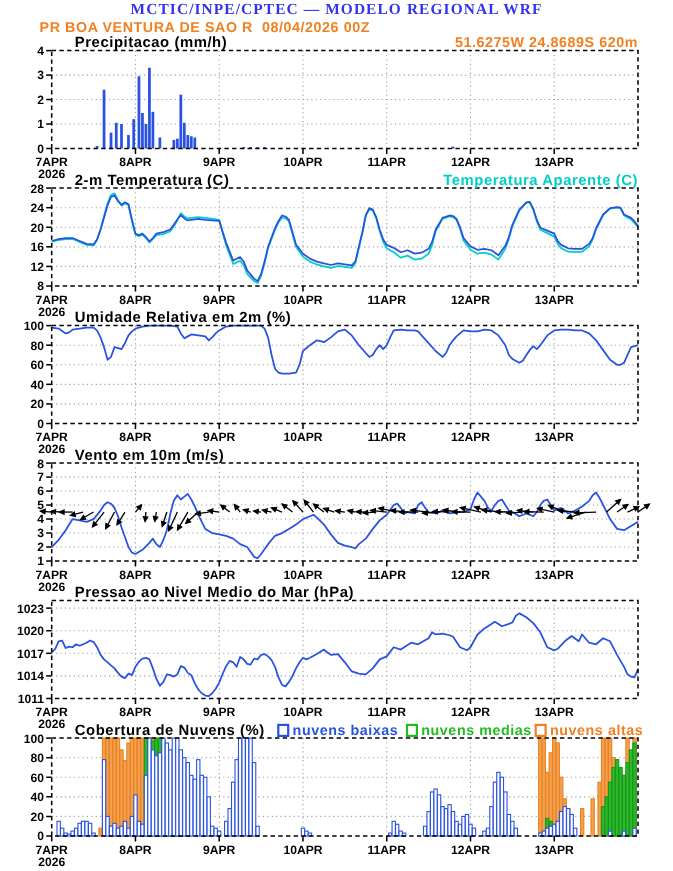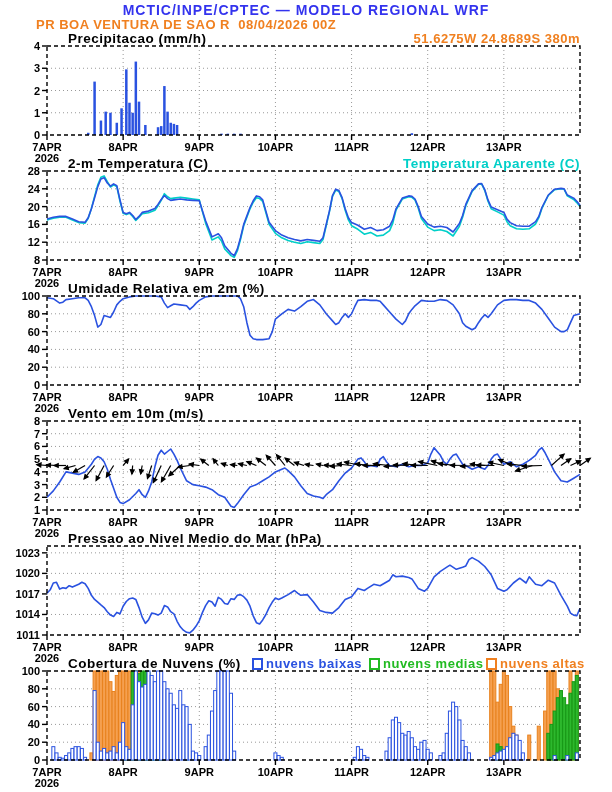--- a/index.html
+++ b/index.html
@@ -1,29 +1,29 @@
 <!DOCTYPE html>
 <html><head>
 <meta charset="utf-8">
 <style>
   html,body{margin:0;padding:0;background:#ffffff;}
   body{width:612px;height:792px;position:relative;font-family:"Liberation Sans",sans-serif;}
   .hdr{position:absolute;font-weight:bold;white-space:pre;}
-  #hdr-title{top:2px;left:0;width:612px;text-align:center;font-size:14px;letter-spacing:1px;}
+  #hdr-title{top:2px;left:0;width:612px;text-align:center;font-size:14px;letter-spacing:1px;font-family:Liberation Serif, serif;}
   #hdr-station{top:17px;left:36px;font-size:13px;letter-spacing:.5px;}
   #hdr-coords{top:31px;left:0;width:580px;text-align:right;font-size:13px;letter-spacing:.5px;}
   #chart{position:absolute;top:0;left:0;}
   #chart text{font-family:"Liberation Sans",sans-serif;font-weight:bold;}
 </style>
 </head>
 <body>
 
 <div class="hdr" id="hdr-title" style="color: rgb(51, 51, 238);">MCTIC/INPE/CPTEC — MODELO REGIONAL WRF</div>
 <div class="hdr" id="hdr-station" style="color: rgb(240, 128, 32);">PR BOA VENTURA DE SAO R  08/04/2026 00Z</div>
-<div class="hdr" id="hdr-coords" style="color: rgb(240, 128, 32);">51.6275W 24.8689S 380m</div>
+<div class="hdr" id="hdr-coords" style="color: rgb(240, 128, 32);">51.6275W 24.8689S 620m</div>
 
 <svg id="chart" width="612" height="792" viewBox="0 0 612 792">
     <g>
       <line x1="123.14285714285714" y1="46" x2="123.14285714285714" y2="135" stroke="#999999" stroke-width="1" stroke-dasharray="1,3"></line>
       <line x1="199.28571428571428" y1="46" x2="199.28571428571428" y2="135" stroke="#999999" stroke-width="1" stroke-dasharray="1,3"></line>
       <line x1="275.42857142857144" y1="46" x2="275.42857142857144" y2="135" stroke="#999999" stroke-width="1" stroke-dasharray="1,3"></line>
       <line x1="351.57142857142856" y1="46" x2="351.57142857142856" y2="135" stroke="#999999" stroke-width="1" stroke-dasharray="1,3"></line>
       <line x1="427.7142857142857" y1="46" x2="427.7142857142857" y2="135" stroke="#999999" stroke-width="1" stroke-dasharray="1,3"></line>
       <line x1="503.85714285714283" y1="46" x2="503.85714285714283" y2="135" stroke="#999999" stroke-width="1" stroke-dasharray="1,3"></line>
       <line x1="47" y1="112.75" x2="580" y2="112.75" stroke="#999999" stroke-width="1" stroke-dasharray="1,3"></line>

